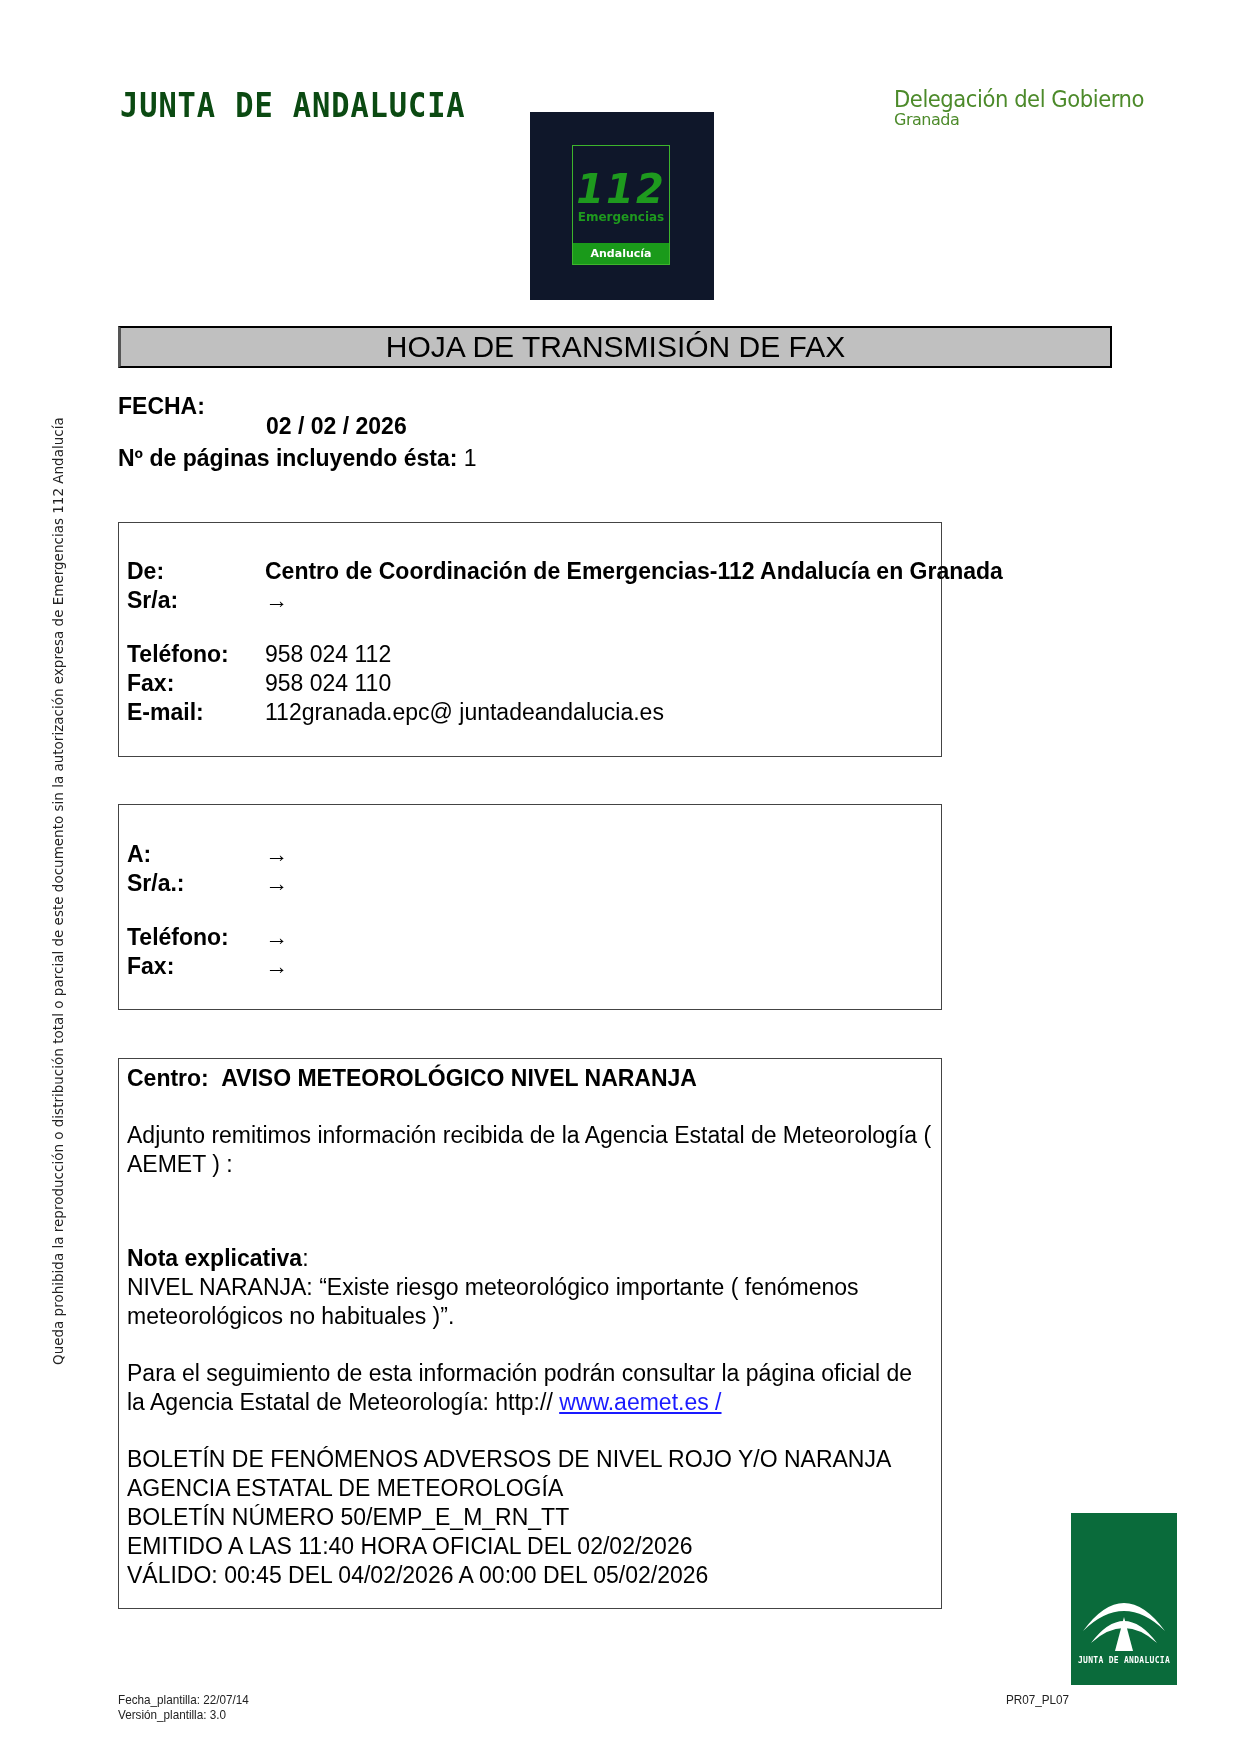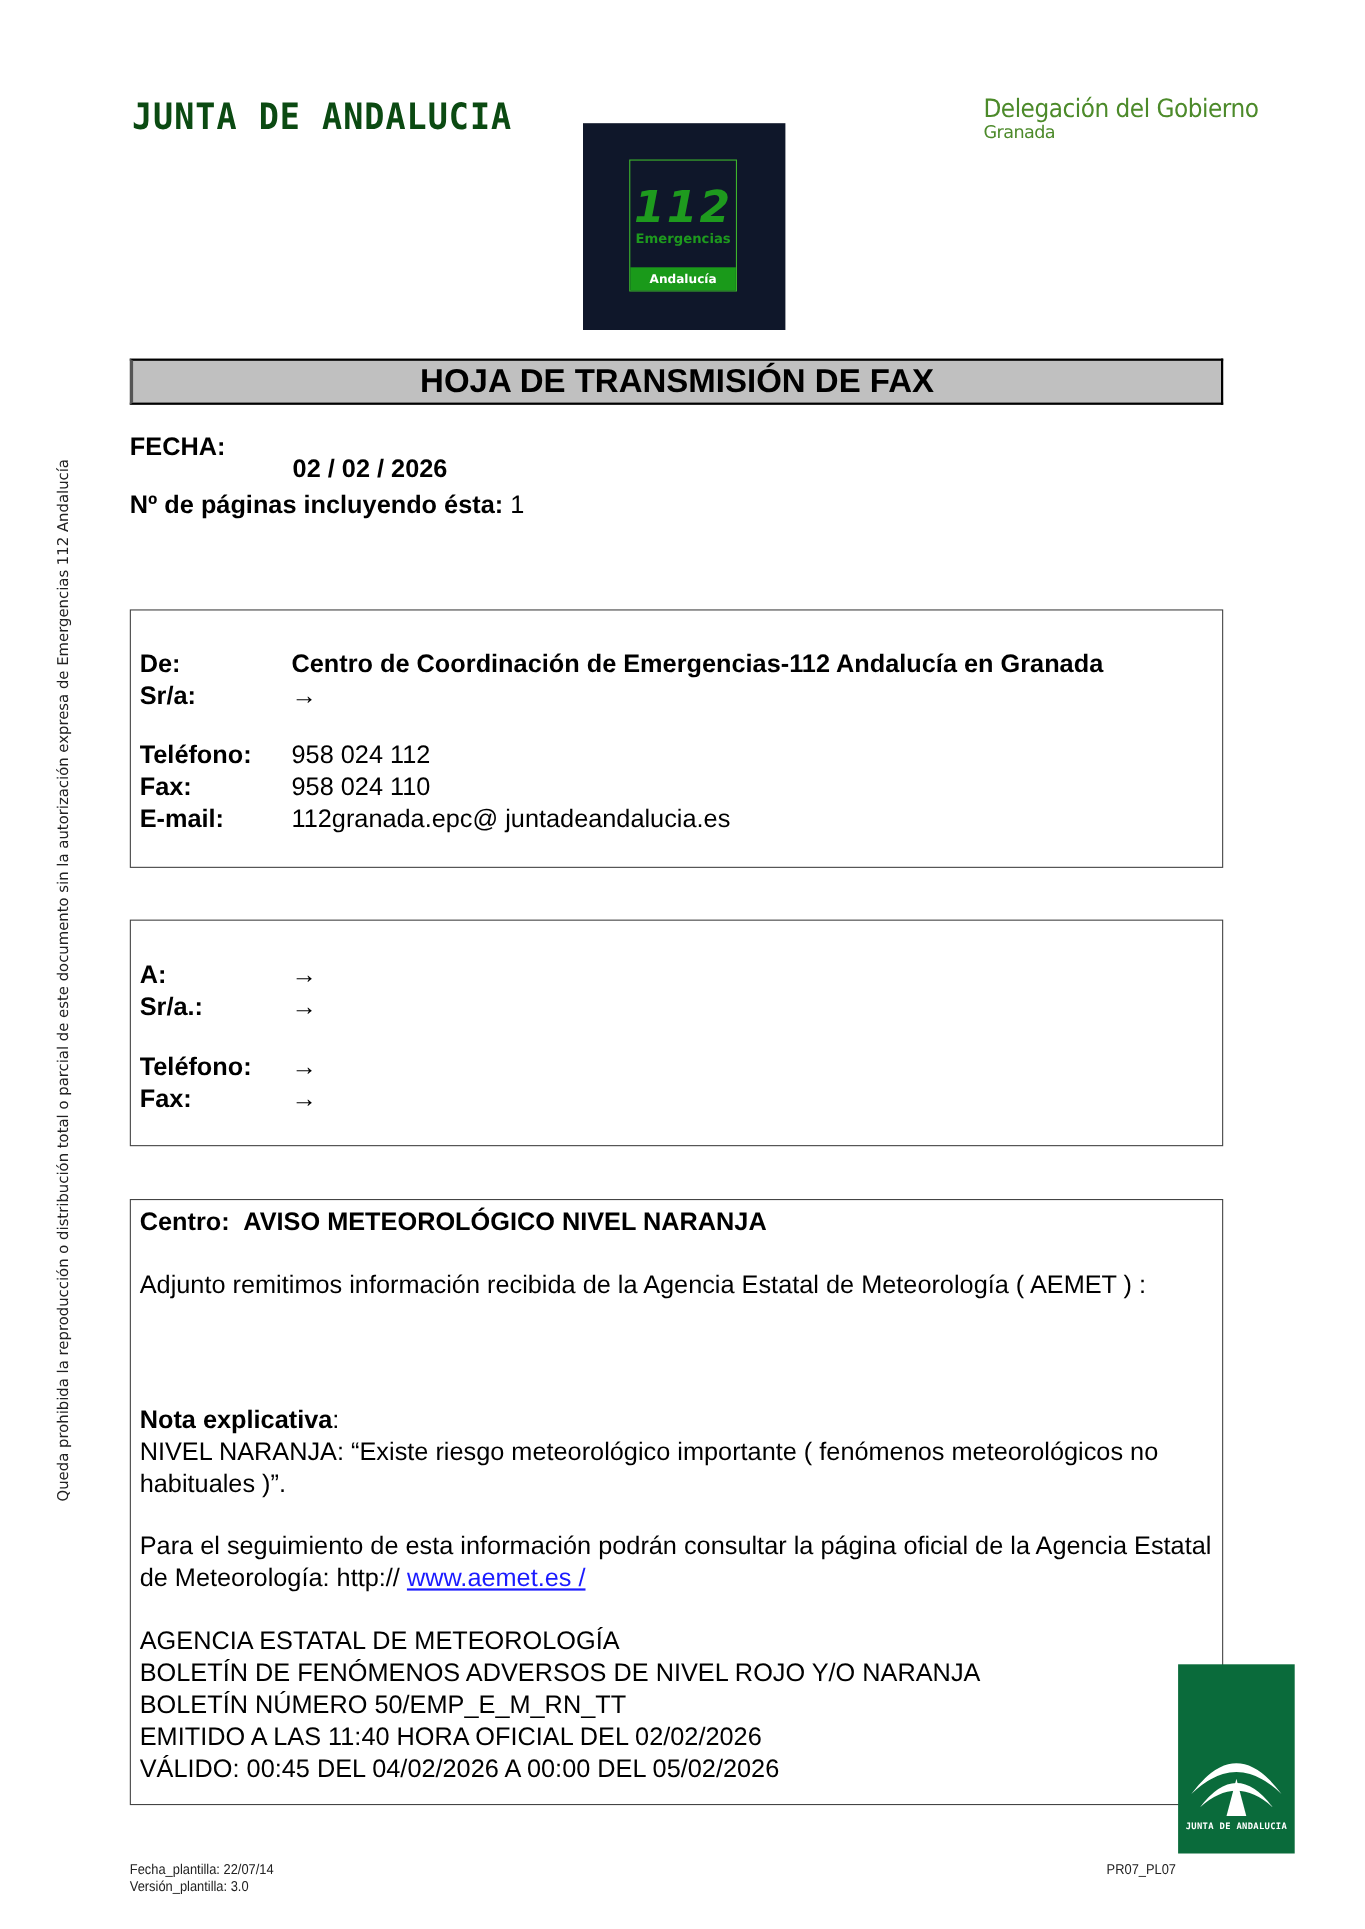--- a/index.html
+++ b/index.html
@@ -22,29 +22,29 @@
   .logo112 .band { position: absolute; left: 0; right: 0; bottom: 0; height: 21px; background: #1a9a1a;
                    color: #fff; font-size: 11px; font-weight: bold; text-align: center; line-height: 21px;
                    font-family: "DejaVu Sans", sans-serif; }
   .deleg { left: 894px; top: 86px; font-family: "DejaVu Sans", sans-serif; color: #4c8a2a; }
   .deleg .l1 { font-size: 23px; letter-spacing: -0.5px; transform: scaleX(0.92); transform-origin: left; white-space: nowrap; }
   .deleg .l2 { font-size: 16px; margin-top: -2px; letter-spacing: -0.5px; }
 
   
   .titlebar { left: 118px; top: 326px; width: 994px; height: 42px; background: #c0c0c0;
               border: 2px solid #000; border-left: 3px solid #555; box-sizing: border-box;
-              text-align: center; font-weight: bold; font-size: 30px; line-height: 38px; }
+              text-align: center; font-weight: normal; font-size: 30px; line-height: 38px; }
 
   .fecha { left: 118px; top: 393px; font-size: 23px; font-weight: bold; }
   .fecha .val { position: absolute; left: 148px; top: 0; white-space: nowrap; margin-top: 20px; }
   .pages { left: 118px; top: 445px; font-size: 23px; white-space: nowrap; }
   .pages b { font-weight: bold; }
 
   
-  .box { left: 118px; width: 994px; border: 1.5px solid #444; box-sizing: border-box; margin-top: 32px; }
+  .box { left: 118px; width: 824px; border: 1.5px solid #444; box-sizing: border-box; }
   .box1 { top: 522px; height: 235px; }
   .box2 { top: 804px; height: 206px; }
   .box3 { top: 1058px; height: 551px; }
 
   .row { position: absolute; left: 8px; font-size: 23px; white-space: nowrap; }
   .row .lbl { font-weight: bold; display: inline-block; width: 140px; }
   .row .v { position: absolute; left: 138px; top: 0; }
   .row .v.bold { font-weight: bold; }
 
   .box3 .p { position: absolute; left: 8px; right: 6px; font-size: 23px; line-height: 29px; }
@@ -140,22 +140,22 @@
   </div>
   <div class="p" style="top:185px;">
     <b>Nota explicativa</b><span>:</span>
   </div>
   <div class="p" style="top:62px;">Adjunto remitimos información recibida de la Agencia Estatal de Meteorología ( AEMET ) :</div>
   <div class="p" style="top:214px;">NIVEL NARANJA: “Existe riesgo meteorológico importante ( fenómenos meteorológicos no habituales )”.</div>
   <div class="p" style="top:300px;">
     <span>Para el seguimiento de esta información podrán consultar la página oficial de la Agencia Estatal de Meteorología: http:// </span><span class="link">www.aemet.es /</span>
   </div>
   <div class="p" style="top:386px;">
+    <div>BOLETÍN DE FENÓMENOS ADVERSOS DE NIVEL ROJO Y/O NARANJA</div>
     <div>AGENCIA ESTATAL DE METEOROLOGÍA</div>
-    <div>BOLETÍN DE FENÓMENOS ADVERSOS DE NIVEL ROJO Y/O NARANJA</div>
     <div>BOLETÍN NÚMERO 50/EMP_E_M_RN_TT</div>
     <div>EMITIDO A LAS 11:40 HORA OFICIAL DEL 02/02/2026</div>
     <div>VÁLIDO: 00:45 DEL 04/02/2026 A 00:00 DEL 05/02/2026</div>
   </div>
 </div>
 
 <div class="abs jlogo">
   <svg width="106" height="172" viewBox="0 0 106 172">
     <path d="M12 118 Q53 62 94 118 Q53 78 12 118 Z" fill="#ffffff"></path>
     <path d="M20 130 Q53 86 86 130 Q53 100 20 130 Z" fill="#ffffff"></path>

